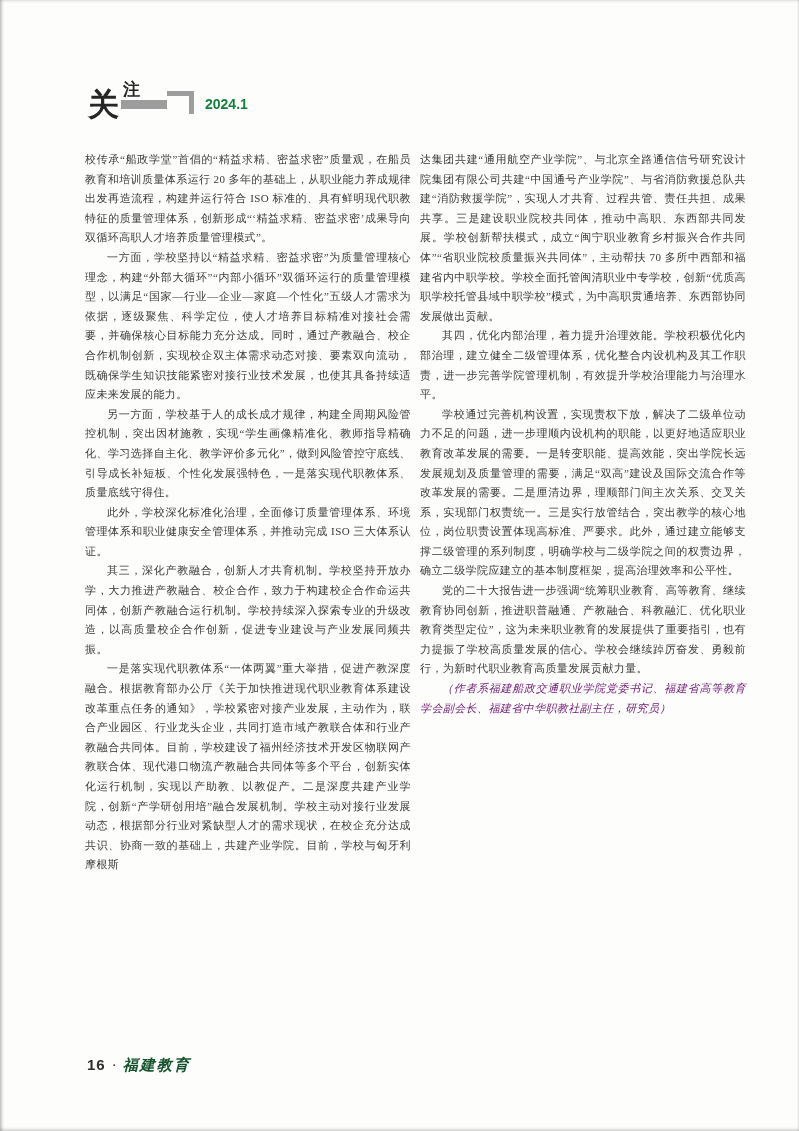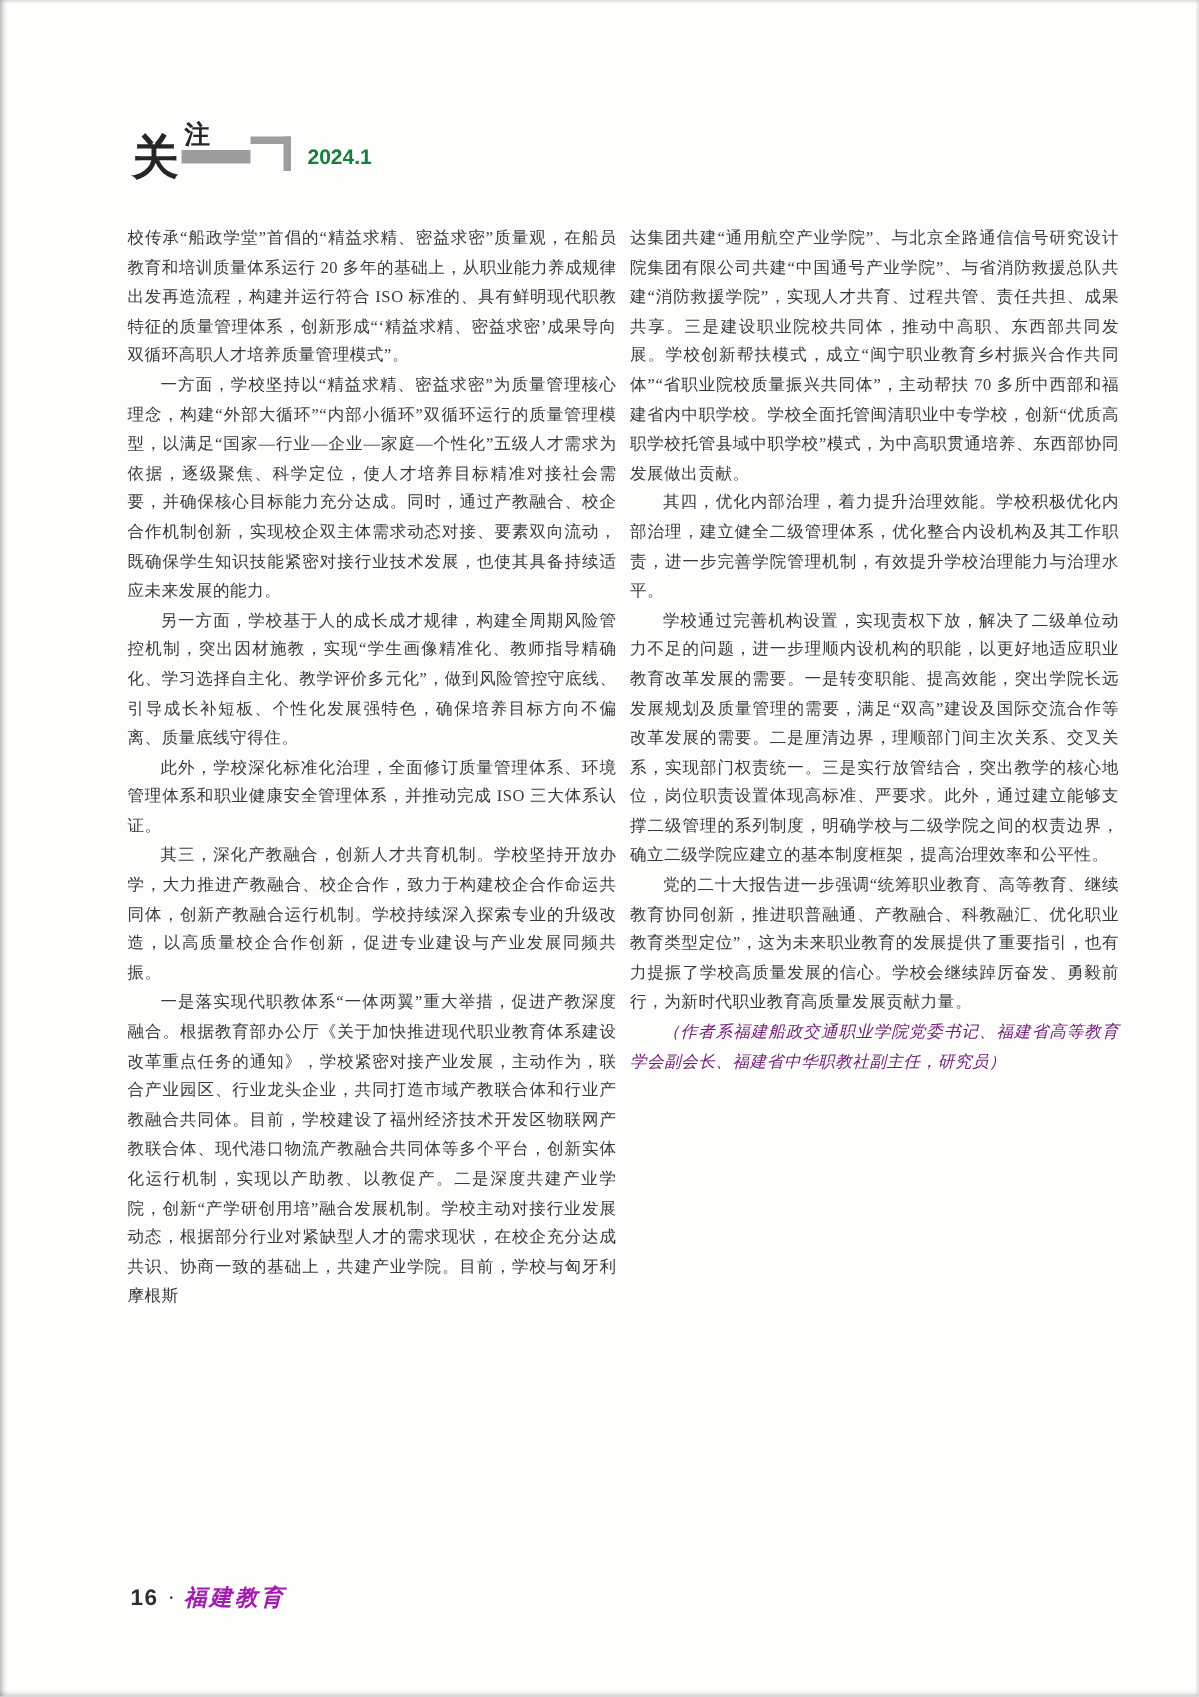--- a/index.html
+++ b/index.html
@@ -63,40 +63,40 @@
     position:absolute;left:87px;top:1056px;
     font-size:15px;color:#2e2e2e;
   }
   .footer .page-num{
     font-family:"Liberation Sans","DejaVu Sans",sans-serif;
     font-weight:bold;letter-spacing:1px;text-align:center;
   }
   .footer .dot{margin:0 6px;}
   .footer .mag-name{
     font-style:italic;font-weight:bold;
-    letter-spacing:2px;font-size:15px;color:#a21caf;
+    letter-spacing:2px;font-size:15px;color:#14532d;
   }
 </style>
 </head>
 <body>
 
 <div class="page">
 
   <div class="header">
     <span class="logo-main">关</span>
     <span class="logo-sub">注</span>
     <div class="logo-bar"></div>
     <div class="logo-corner"></div>
     <span class="logo-issue">2024.1</span>
   </div>
 
   <div class="column col-left">
     <p class="no-indent">校传承“船政学堂”首倡的“精益求精、密益求密”质量观，在船员教育和培训质量体系运行 20 多年的基础上，从职业能力养成规律出发再造流程，构建并运行符合 ISO 标准的、具有鲜明现代职教特征的质量管理体系，创新形成“‘精益求精、密益求密’成果导向双循环高职人才培养质量管理模式”。</p>
     <p>一方面，学校坚持以“精益求精、密益求密”为质量管理核心理念，构建“外部大循环”“内部小循环”双循环运行的质量管理模型，以满足“国家—行业—企业—家庭—个性化”五级人才需求为依据，逐级聚焦、科学定位，使人才培养目标精准对接社会需要，并确保核心目标能力充分达成。同时，通过产教融合、校企合作机制创新，实现校企双主体需求动态对接、要素双向流动，既确保学生知识技能紧密对接行业技术发展，也使其具备持续适应未来发展的能力。</p>
-    <p>另一方面，学校基于人的成长成才规律，构建全周期风险管控机制，突出因材施教，实现“学生画像精准化、教师指导精确化、学习选择自主化、教学评价多元化”，做到风险管控守底线、引导成长补短板、个性化发展强特色，确保培养目标方向不偏离、质量底线守得住。</p>
+    <p>另一方面，学校基于人的成长成才规律，构建全周期风险管控机制，突出因材施教，实现“学生画像精准化、教师指导精确化、学习选择自主化、教学评价多元化”，做到风险管控守底线、引导成长补短板、个性化发展强特色，一是落实现代职教体系、质量底线守得住。</p>
     <p>此外，学校深化标准化治理，全面修订质量管理体系、环境管理体系和职业健康安全管理体系，并推动完成 ISO 三大体系认证。</p>
     <p>其三，深化产教融合，创新人才共育机制。学校坚持开放办学，大力推进产教融合、校企合作，致力于构建校企合作命运共同体，创新产教融合运行机制。学校持续深入探索专业的升级改造，以高质量校企合作创新，促进专业建设与产业发展同频共振。</p>
     <p>一是落实现代职教体系“一体两翼”重大举措，促进产教深度融合。根据教育部办公厅《关于加快推进现代职业教育体系建设改革重点任务的通知》，学校紧密对接产业发展，主动作为，联合产业园区、行业龙头企业，共同打造市域产教联合体和行业产教融合共同体。目前，学校建设了福州经济技术开发区物联网产教联合体、现代港口物流产教融合共同体等多个平台，创新实体化运行机制，实现以产助教、以教促产。二是深度共建产业学院，创新“产学研创用培”融合发展机制。学校主动对接行业发展动态，根据部分行业对紧缺型人才的需求现状，在校企充分达成共识、协商一致的基础上，共建产业学院。目前，学校与匈牙利摩根斯</p>
   </div>
 
   <div class="column col-right">
     <p class="no-indent">达集团共建“通用航空产业学院”、与北京全路通信信号研究设计院集团有限公司共建“中国通号产业学院”、与省消防救援总队共建“消防救援学院”，实现人才共育、过程共管、责任共担、成果共享。三是建设职业院校共同体，推动中高职、东西部共同发展。学校创新帮扶模式，成立“闽宁职业教育乡村振兴合作共同体”“省职业院校质量振兴共同体”，主动帮扶 70 多所中西部和福建省内中职学校。学校全面托管闽清职业中专学校，创新“优质高职学校托管县域中职学校”模式，为中高职贯通培养、东西部协同发展做出贡献。</p>
     <p>其四，优化内部治理，着力提升治理效能。学校积极优化内部治理，建立健全二级管理体系，优化整合内设机构及其工作职责，进一步完善学院管理机制，有效提升学校治理能力与治理水平。</p>
     <p>学校通过完善机构设置，实现责权下放，解决了二级单位动力不足的问题，进一步理顺内设机构的职能，以更好地适应职业教育改革发展的需要。一是转变职能、提高效能，突出学院长远发展规划及质量管理的需要，满足“双高”建设及国际交流合作等改革发展的需要。二是厘清边界，理顺部门间主次关系、交叉关系，实现部门权责统一。三是实行放管结合，突出教学的核心地位，岗位职责设置体现高标准、严要求。此外，通过建立能够支撑二级管理的系列制度，明确学校与二级学院之间的权责边界，确立二级学院应建立的基本制度框架，提高治理效率和公平性。</p>
     <p>党的二十大报告进一步强调“统筹职业教育、高等教育、继续教育协同创新，推进职普融通、产教融合、科教融汇、优化职业教育类型定位”，这为未来职业教育的发展提供了重要指引，也有力提振了学校高质量发展的信心。学校会继续踔厉奋发、勇毅前行，为新时代职业教育高质量发展贡献力量。</p>

